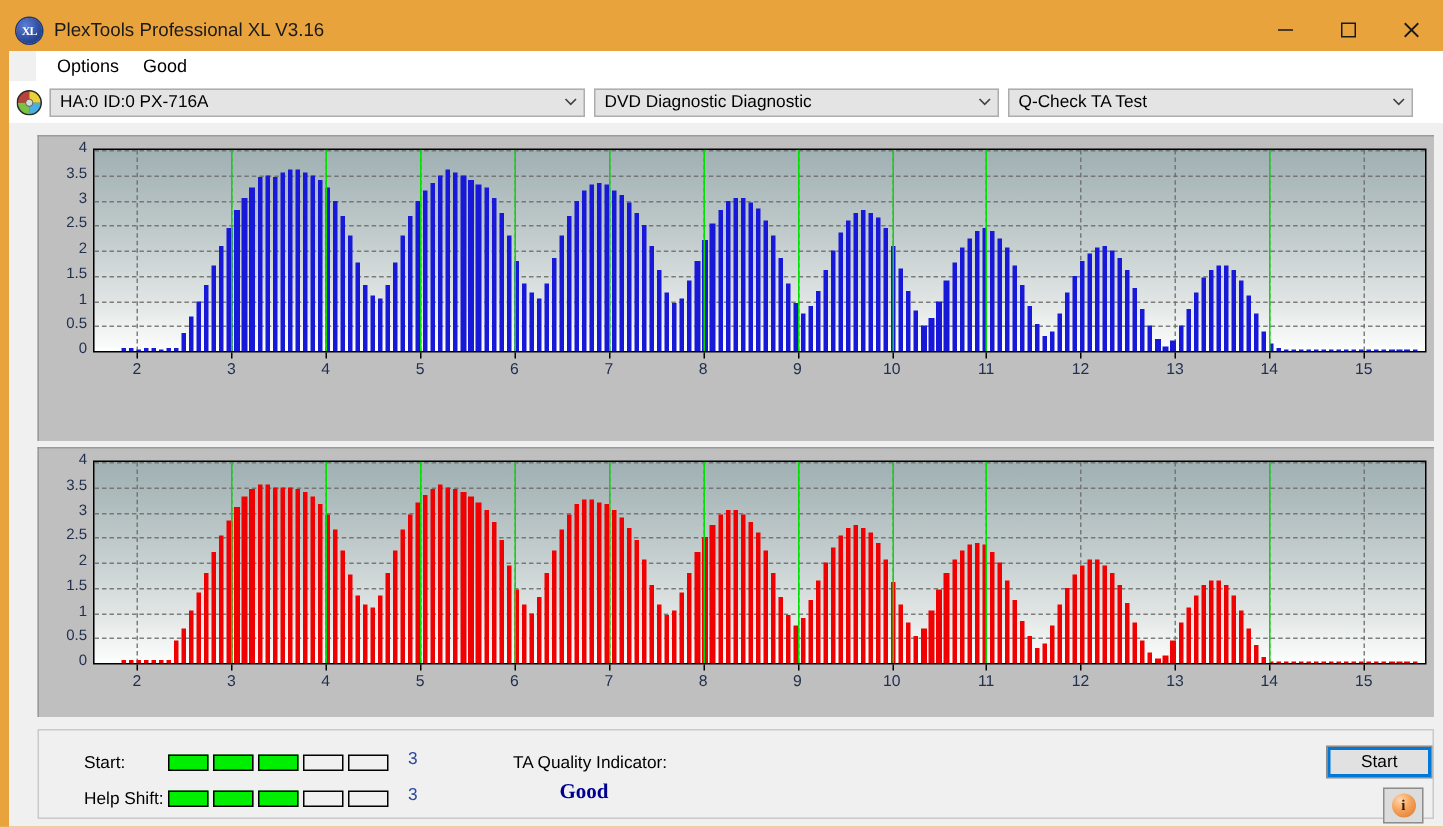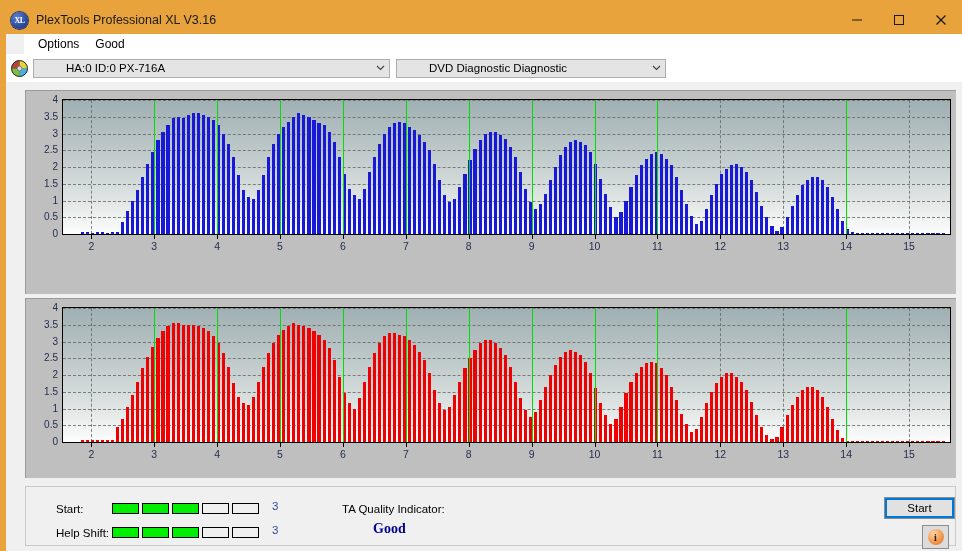--- a/index.html
+++ b/index.html
@@ -57,21 +57,21 @@
   .selrow{
     position:absolute;left:0;top:20px;width:956px;height:28px;
     background:#ffffff;display:flex;align-items:center;
   }
   .disc-icon{
     width:17px;height:17px;margin-left:5px;margin-right:5px;flex:0 0 auto;
   }
   .combo{
     height:19px;background:#e4e4e4;border:1px solid #adadad;
     display:flex;align-items:center;box-sizing:border-box;
-    font-size:11.5px;color:#000;position:relative;padding-left:26px;
+    font-size:11.5px;color:#000;position:relative;
   }
   .combo .lbl{padding-left:6px;white-space:nowrap;overflow:hidden;}
   .combo .arrow{
     margin-left:auto;width:17px;display:flex;align-items:center;justify-content:center;
   }
   #combo-drive{width:357px;}
   #combo-func{width:270px;margin-left:6px;}
   #combo-test{width:270px;margin-left:6px;}
   
   .chart-panel{
@@ -216,20 +216,28 @@
 
       <div class="combo" id="combo-func">
         <span class="lbl">DVD Diagnostic Diagnostic</span>
         <span class="arrow">
           <svg width="9" height="6" viewBox="0 0 9 6">
               <polyline points="1,1 4.5,4.5 8,1" fill="none" stroke="#404040" stroke-width="1.1"></polyline>
             </svg>
         </span>
       </div>
 
+      <div class="combo" id="combo-test">
+        <span class="lbl">Q-Check TA Test</span>
+        <span class="arrow">
+          <svg width="9" height="6" viewBox="0 0 9 6">
+              <polyline points="1,1 4.5,4.5 8,1" fill="none" stroke="#404040" stroke-width="1.1"></polyline>
+            </svg>
+        </span>
+      </div>
     </div>
 
     <div class="chart-panel" id="chart-top">
         <div class="ylabels">
           <div class="ylabel" style="top: 142px;">0</div>
           <div class="ylabel" style="top: 125.25px;">0.5</div>
           <div class="ylabel" style="top: 108.5px;">1</div>
           <div class="ylabel" style="top: 91.75px;">1.5</div>
           <div class="ylabel" style="top: 75px;">2</div>
           <div class="ylabel" style="top: 58.25px;">2.5</div>

